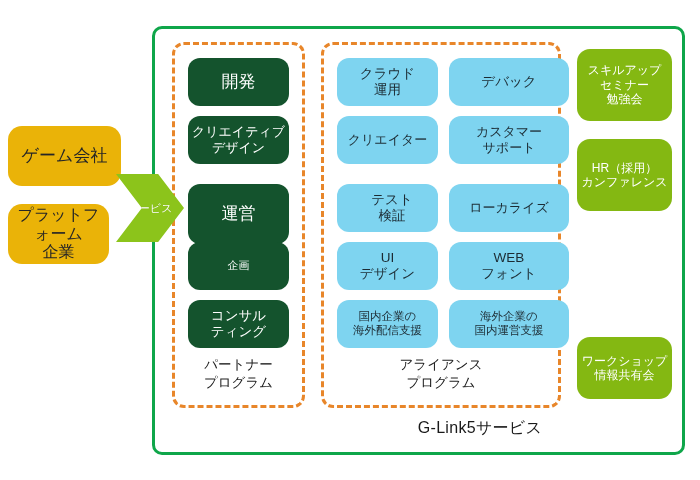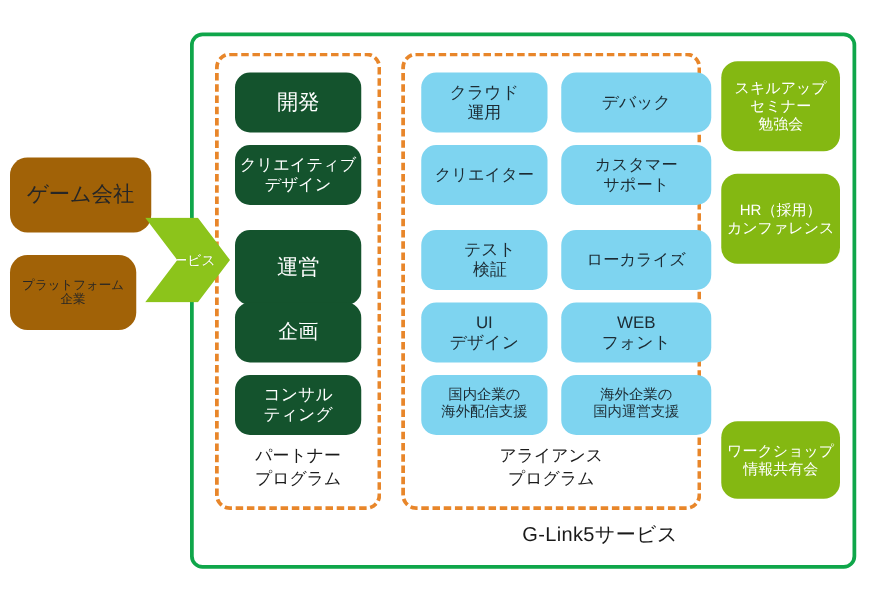--- a/index.html
+++ b/index.html
@@ -15,21 +15,21 @@
   }
   #stage {
     position: relative;
     width: 700px;
     height: 480px;
   }
 
   
   .client-box {
     position: absolute;
-    background: #a16207;
+    background: #eab308;
     border-radius: 14px;
     color: #262626;
     display: flex;
     align-items: center;
     justify-content: center;
     text-align: center;
     line-height: 1.15;
     box-sizing: border-box;
     padding: 2px 4px;
   }
@@ -38,21 +38,21 @@
     top: 126px;
     width: 113px;
     height: 60px;
     font-size: 17px;
   }
   #client-platform {
     left: 8px;
     top: 204px;
     width: 101px;
     height: 60px;
-    font-size: 10px;
+    font-size: 16px;
   }
 
   
   #service-arrow {
     position: absolute;
     left: 116px;
     top: 174px;
     width: 68px;
     height: 68px;
     background: #8cc41b;
@@ -222,21 +222,21 @@
     <span>
       <span>クリエイティブ</span><br>
       <span>デザイン</span>
     </span>
   </div>
   <div class="card card-blue col-partner" style="top:184px;height:60px;font-size:17px;">
     <span>
       <span>運営</span>
     </span>
   </div>
-  <div class="card card-blue col-partner" style="top:242px;height:48px;font-size:16px;">
+  <div class="card card-blue col-partner" style="top:242px;height:48px;font-size:11px;">
     <span>
       <span>企画</span>
     </span>
   </div>
   <div class="card card-blue col-partner" style="top:300px;height:48px;font-size:13.5px;">
     <span>
       <span>コンサル</span><br>
       <span>ティング</span>
     </span>
   </div>

